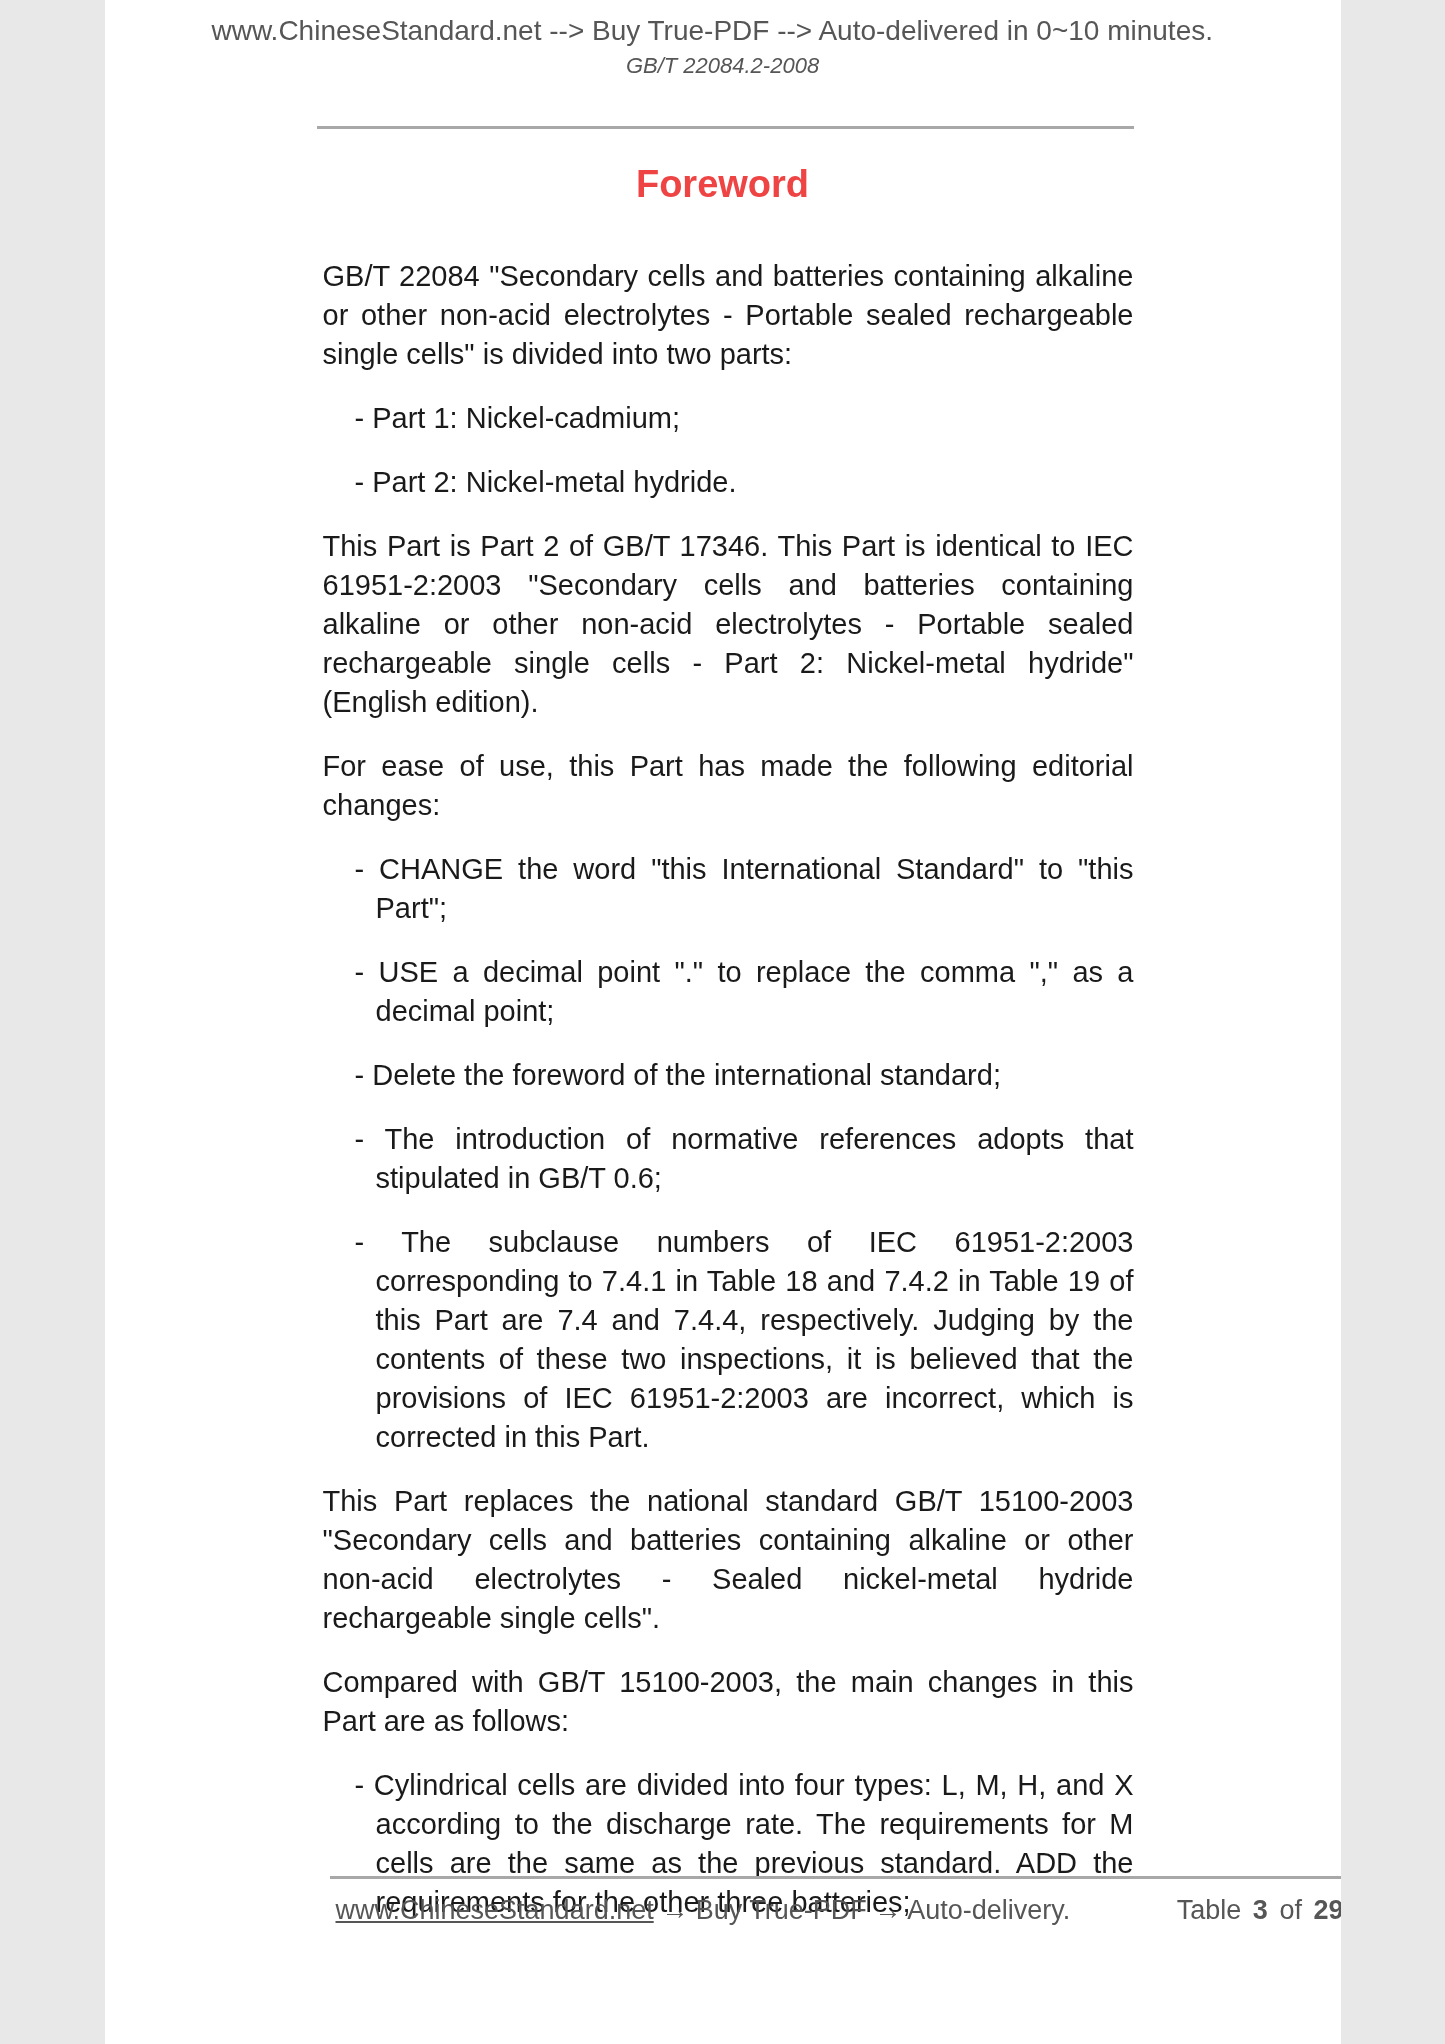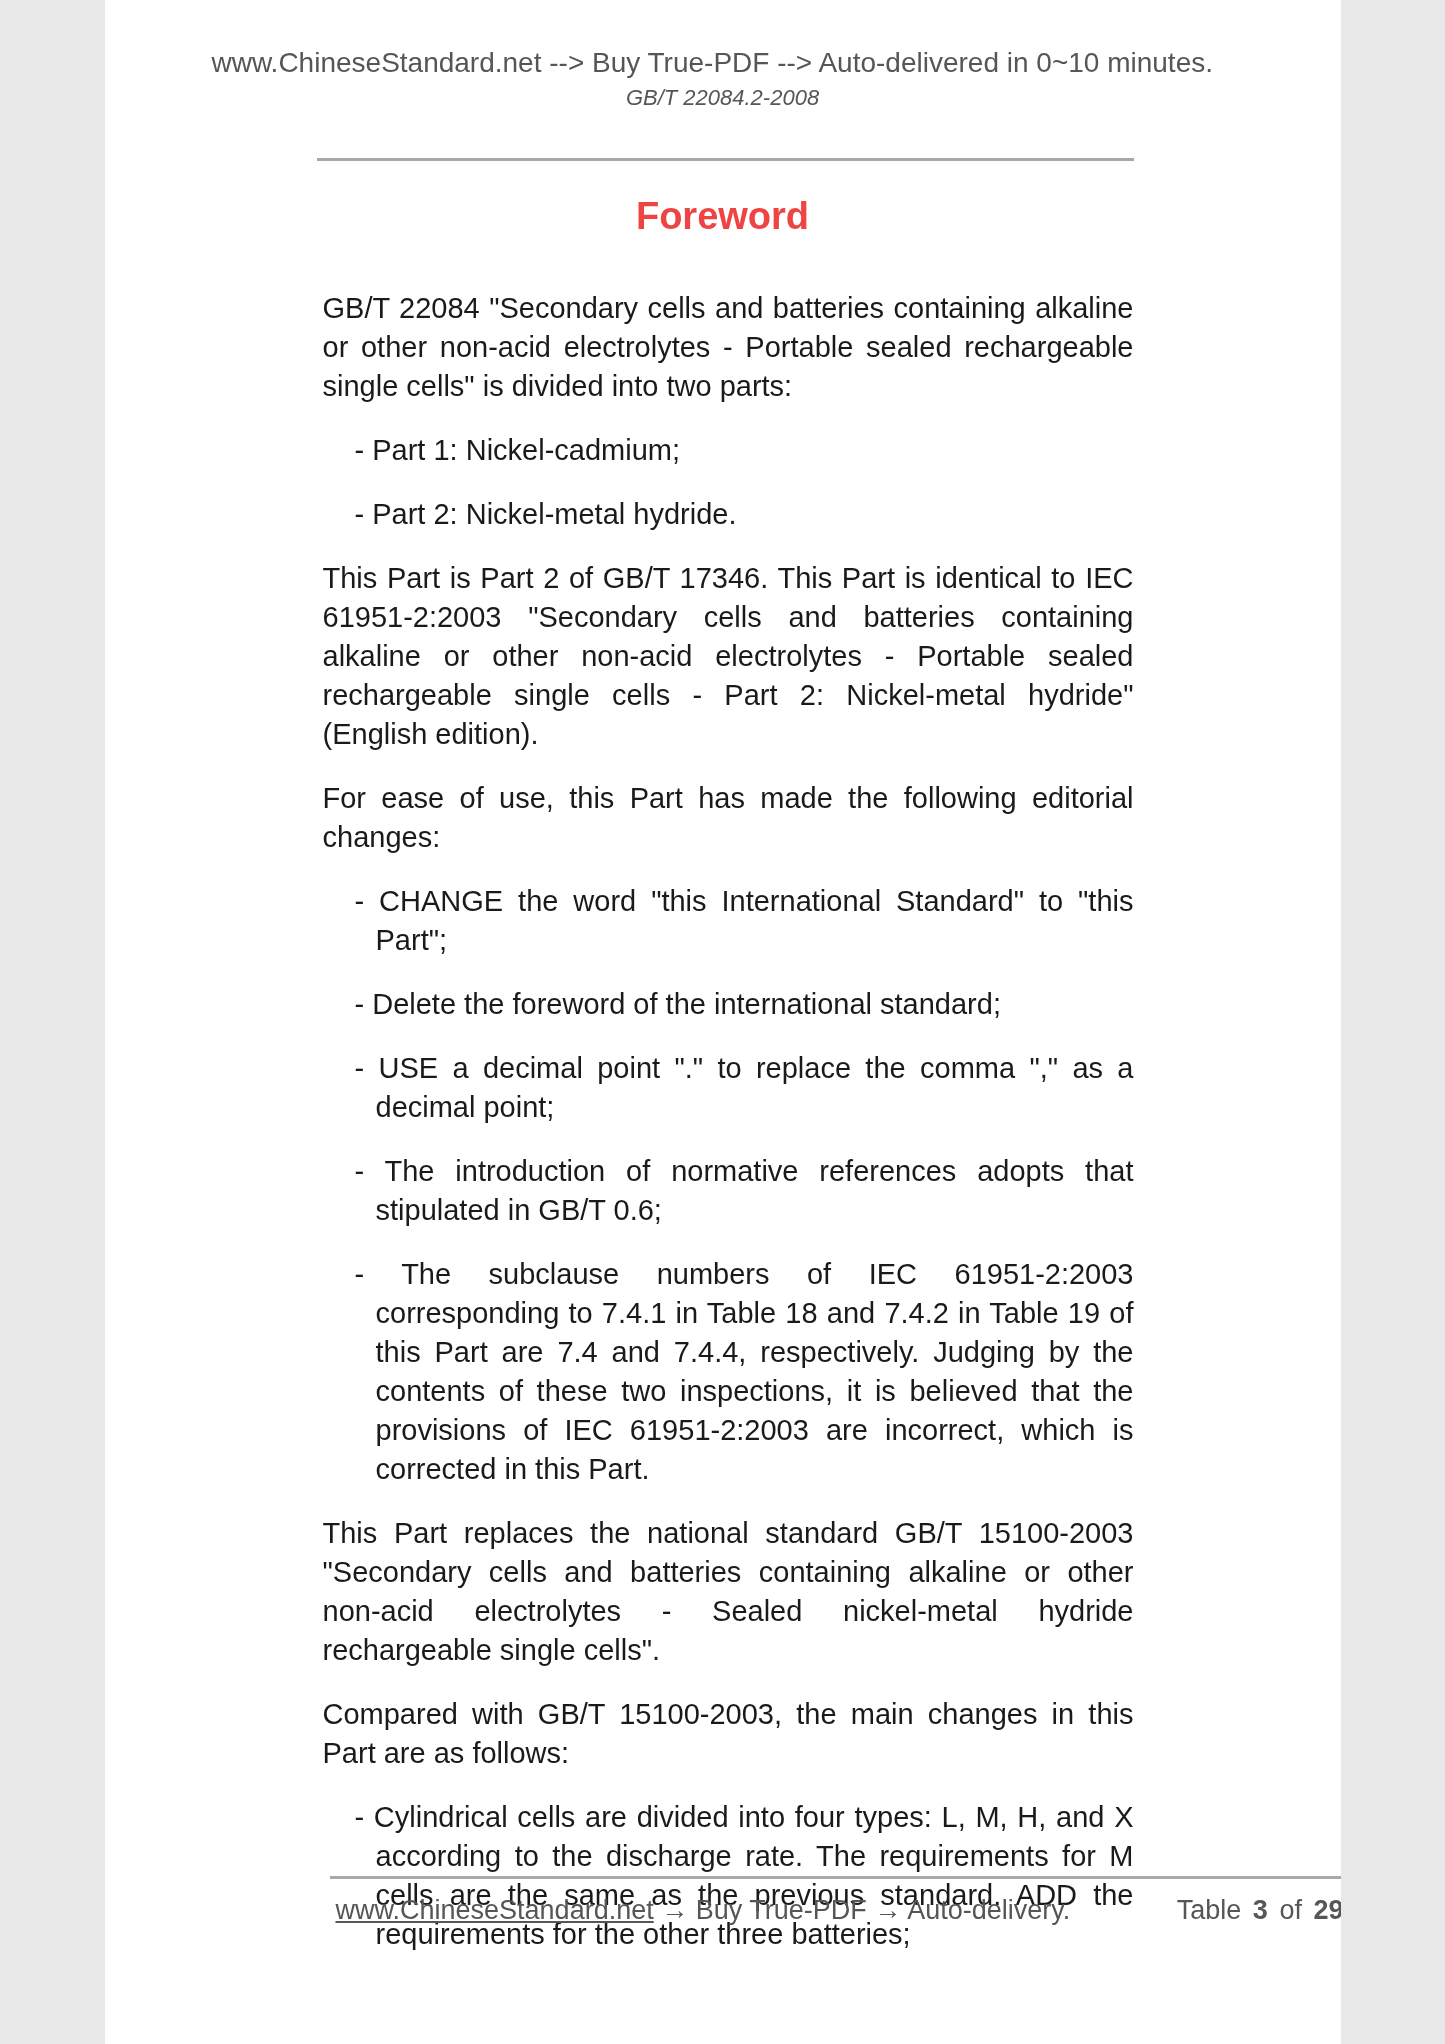--- a/index.html
+++ b/index.html
@@ -1,18 +1,18 @@
 <!DOCTYPE html>
 <html><head>
 <meta charset="utf-8">
 <style>
   html, body { margin:0; padding:0; background:#e8e8e8; }
   .page {
     width:1236px; height:2044px; position:relative; overflow:hidden;
-    background:#ffffff; box-sizing:border-box; padding-top:46px;
+    background:#ffffff; box-sizing:border-box; padding-top:14px;
     font-family:"Liberation Sans","DejaVu Sans",sans-serif; color:#1a1a1a;
     margin:0 auto;
   }
   .promo {
     margin-left:107px; font-size:28px; line-height:33px; color:#565656;
     white-space:nowrap;
   }
   .docnum {
     text-align:center; font-size:22px; line-height:27px; color:#565656;
     margin-top:5px;
@@ -56,22 +56,22 @@
   <div class="doc-title">Foreword</div>
 
   <div class="content">
 
   <p class="para">GB/T 22084 "Secondary cells and batteries containing alkaline or other non-acid electrolytes - Portable sealed rechargeable single cells" is divided into two parts:</p>
       <p class="para bullet">- Part 1: Nickel-cadmium;</p>
       <p class="para bullet">- Part 2: Nickel-metal hydride.</p>
       <p class="para">This Part is Part 2 of GB/T 17346. This Part is identical to IEC 61951-2:2003 "Secondary cells and batteries containing alkaline or other non-acid electrolytes - Portable sealed rechargeable single cells - Part 2: Nickel-metal hydride" (English edition).</p>
       <p class="para">For ease of use, this Part has made the following editorial changes:</p>
       <p class="para bullet">- CHANGE the word "this International Standard" to "this Part";</p>
+      <p class="para bullet">- USE a decimal point "." to replace the comma "," as a decimal point;</p>
       <p class="para bullet">- Delete the foreword of the international standard;</p>
-      <p class="para bullet">- USE a decimal point "." to replace the comma "," as a decimal point;</p>
       <p class="para bullet">- The introduction of normative references adopts that stipulated in GB/T 0.6;</p>
       <p class="para bullet">- The subclause numbers of IEC 61951-2:2003 corresponding to 7.4.1 in Table 18 and 7.4.2 in Table 19 of this Part are 7.4 and 7.4.4, respectively. Judging by the contents of these two inspections, it is believed that the provisions of IEC 61951-2:2003 are incorrect, which is corrected in this Part.</p>
       <p class="para">This Part replaces the national standard GB/T 15100-2003 "Secondary cells and batteries containing alkaline or other non-acid electrolytes - Sealed nickel-metal hydride rechargeable single cells".</p>
       <p class="para">Compared with GB/T 15100-2003, the main changes in this Part are as follows:</p>
       <p class="para bullet">- Cylindrical cells are divided into four types: L, M, H, and X according to the discharge rate. The requirements for M cells are the same as the previous standard. ADD the requirements for the other three batteries;</p>
     </div>
 
   <div class="footer">
     <div class="rule"></div>
     <div class="footer-row">

